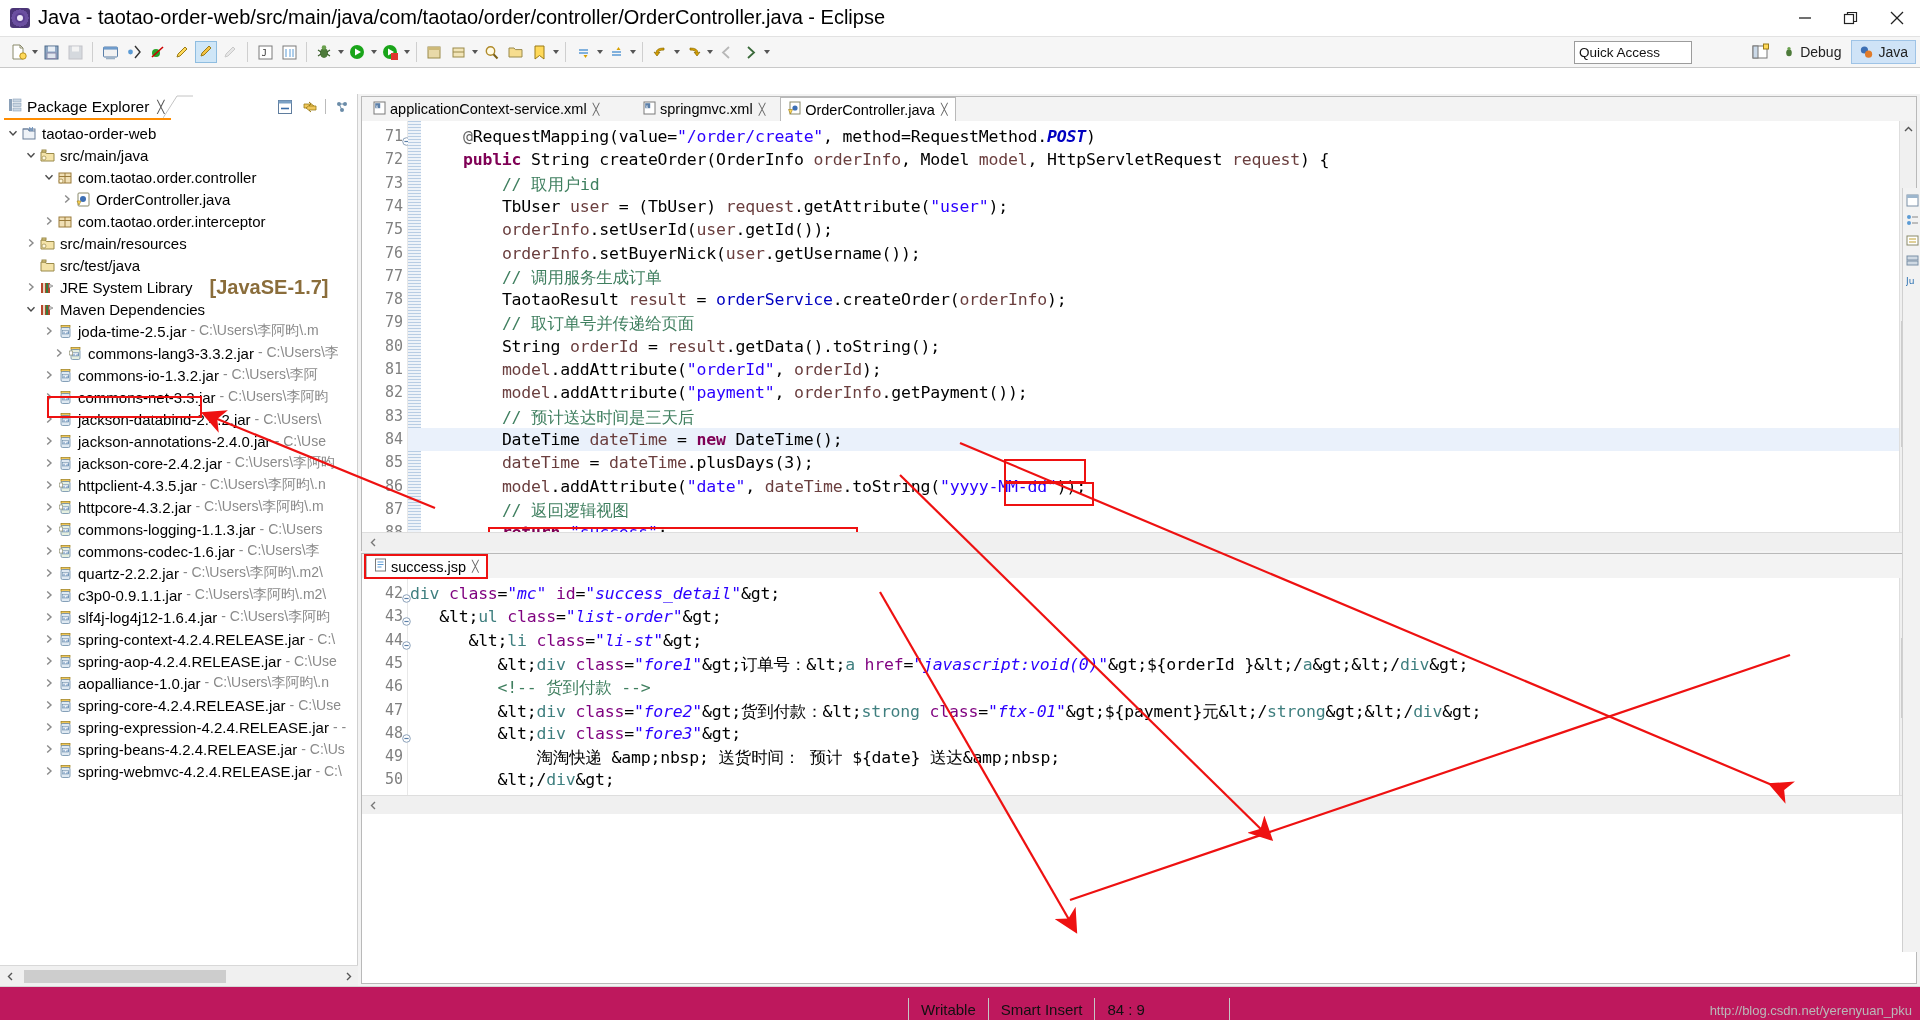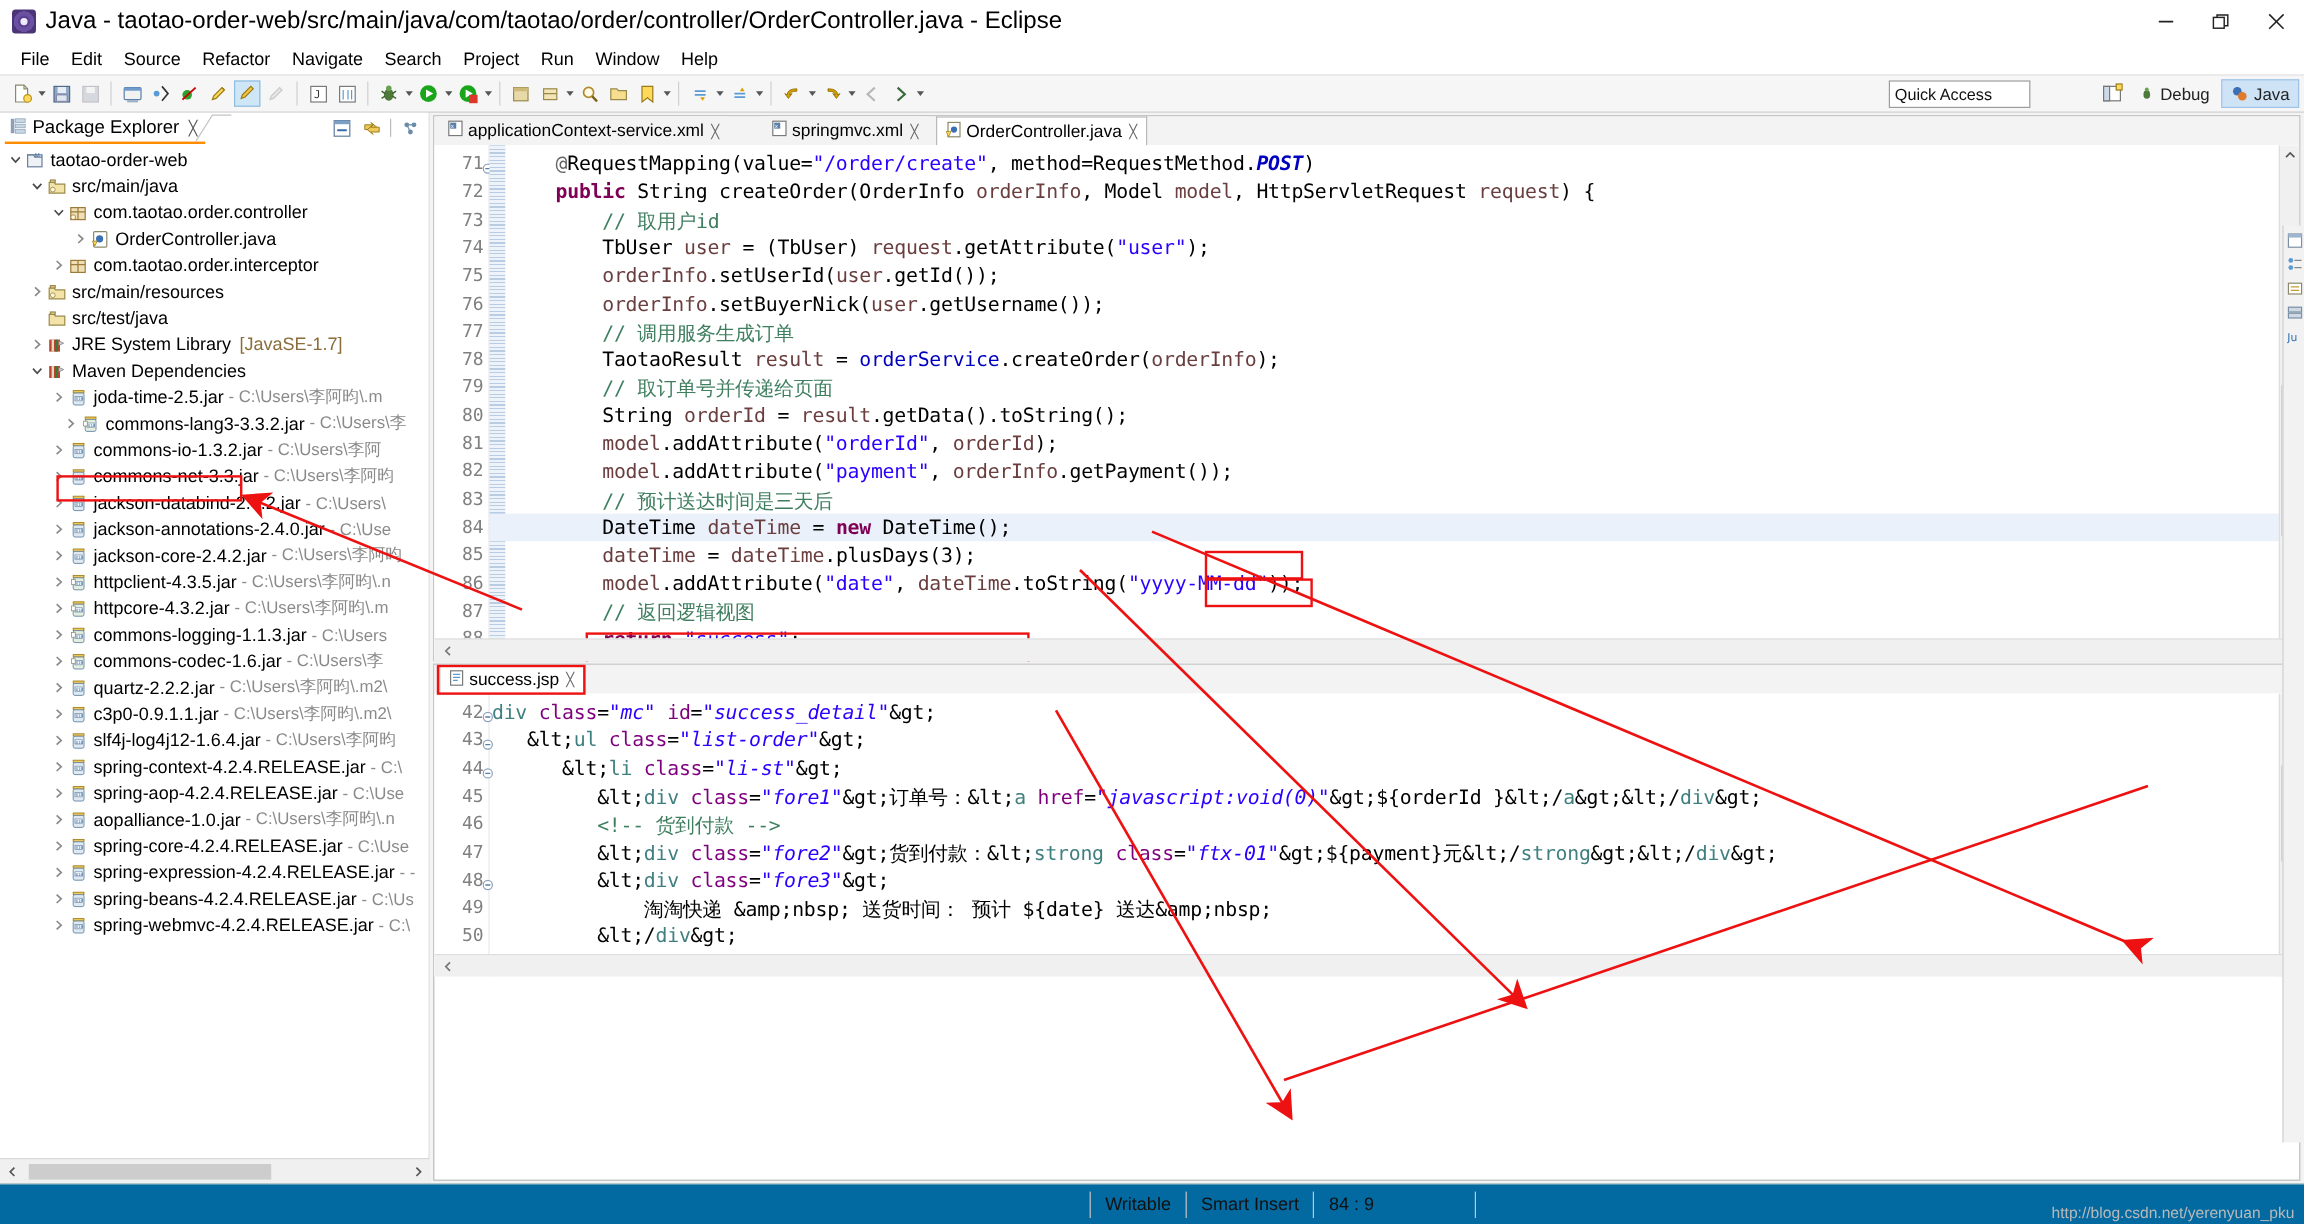--- a/index.html
+++ b/index.html
@@ -86,21 +86,21 @@
   .tree {
     position:absolute; left:0; top:26px; right:0; bottom:22px;
     overflow:hidden; background:#fff; padding-top:2px;
   }
   .trow { height:22px; display:flex; align-items:center; white-space:nowrap; padding-left:6px; position:relative;}
   .twist { width:14px; height:22px; display:flex; align-items:center; justify-content:center; flex:none;}
   .twist svg { display:block; }
   .tico { width:18px; height:18px; margin-right:4px; flex:none; display:flex; align-items:center; justify-content:center;}
   .tlabel { font-size:15px; color:#000; }
   .tpath { font-size:14px; color:#8a8a8a; margin-left:4px;}
-  .tsub  { font-size:15px; color:#8a6d3b; margin-left:7px; }
+  .tsub  { font-size:20px; color:#8a6d3b; margin-left:17px;font-weight:bold; }
 
   
   .redbox { position:absolute; border:2px solid #ee1111; pointer-events:none; }
 
   
   .hscroll {
     position:absolute; left:0; bottom:0; width:358px; height:21px; background:#f0f0f0;
     border-top:1px solid #d8d8d8; display:flex; align-items:center;
   }
   .hs-btn { width:20px; height:20px; display:flex; align-items:center; justify-content:center;}
@@ -157,22 +157,22 @@
   .vs-thumb { position:absolute; left:1px; width:14px; background:#cdcdcd; }
   .ed-hscroll { position:absolute; left:0; right:0; bottom:0; height:19px; background:#f0f0f0; border-top:1px solid #dedede; display:flex; align-items:center;}
   .ed-hs-btn{width:22px;height:18px;display:flex;align-items:center;justify-content:center;}
 
   
   .side-icons{ position:absolute; right:0; top:94px; width:18px; bottom:34px; background:#f2f2f2; border-left:1px solid #d0d0d0;}
   .side-ic{ width:16px;height:16px;margin:4px 1px; display:flex;align-items:center;justify-content:center;}
 
   
   .statusbar {
-    position:absolute; left:0; right:0; bottom:0; height:34px; background:#0369a1;
-    border-top:1px solid #d6d6d6; display:flex; align-items:center;
+    position:absolute; left:0; right:0; bottom:0; height:34px; background:#be185d;
+    border-top:1px solid #d6d6d6; display:flex; align-items:flex-end;
   }
   .sb-cell { height:22px; display:flex; align-items:center; font-size:15px; color:#111; padding:0 12px; }
   .sb-div { width:1px; height:22px; background:#c6c6c6; }
   .sb-watermark { position:absolute; right:8px; bottom:2px; font-size:13px; color:#b9b9b9; font-family:"Liberation Sans",sans-serif;}
 
   
   .overlay { position:absolute; left:0; top:0; width:1920px; height:1020px; pointer-events:none; }
 </style>
 </head>
 <body>
@@ -196,32 +196,20 @@
       </div>
       <div class="win-btn">
         <svg width="16" height="16" viewBox="0 0 16 16">
           <line x1="2" y1="2" x2="14" y2="14" stroke="#222" stroke-width="1.3"></line>
           <line x1="14" y1="2" x2="2" y2="14" stroke="#222" stroke-width="1.3"></line>
         </svg>
       </div>
     </div>
   </div>
 
-  <div class="menubar">
-    <div class="mi">File</div>
-    <div class="mi">Edit</div>
-    <div class="mi">Source</div>
-    <div class="mi">Refactor</div>
-    <div class="mi">Navigate</div>
-    <div class="mi">Search</div>
-    <div class="mi">Project</div>
-    <div class="mi">Run</div>
-    <div class="mi">Window</div>
-    <div class="mi">Help</div>
-  </div>
 
   <div class="toolbar">
     <div class="tb">
       <svg width="18" height="18" viewBox="0 0 18 18">
           <path d="M4 2h7l3 3v11H4z" fill="#fff" stroke="#8a8a6a" stroke-width="1"></path>
           <path d="M11 2v3h3" fill="none" stroke="#8a8a6a"></path>
           <circle cx="14" cy="13" r="3.2" fill="#ffd95a" stroke="#b8921f"></circle>
         </svg>
     </div>
     <div class="tb-arrow"></div>

